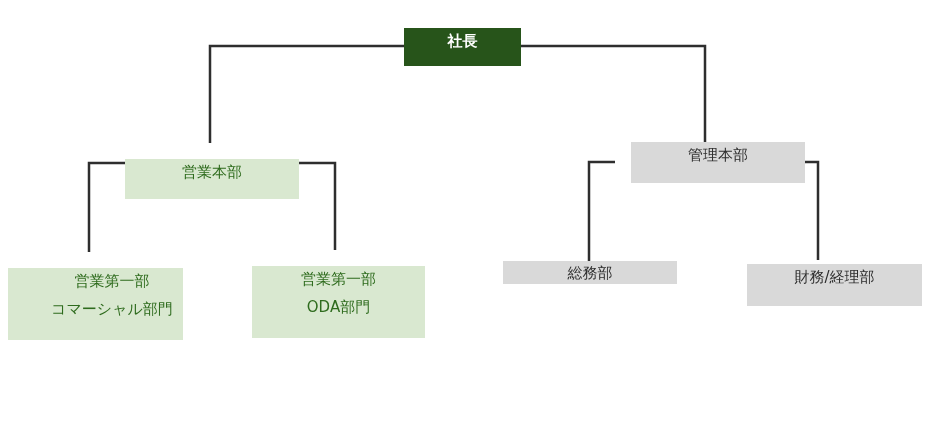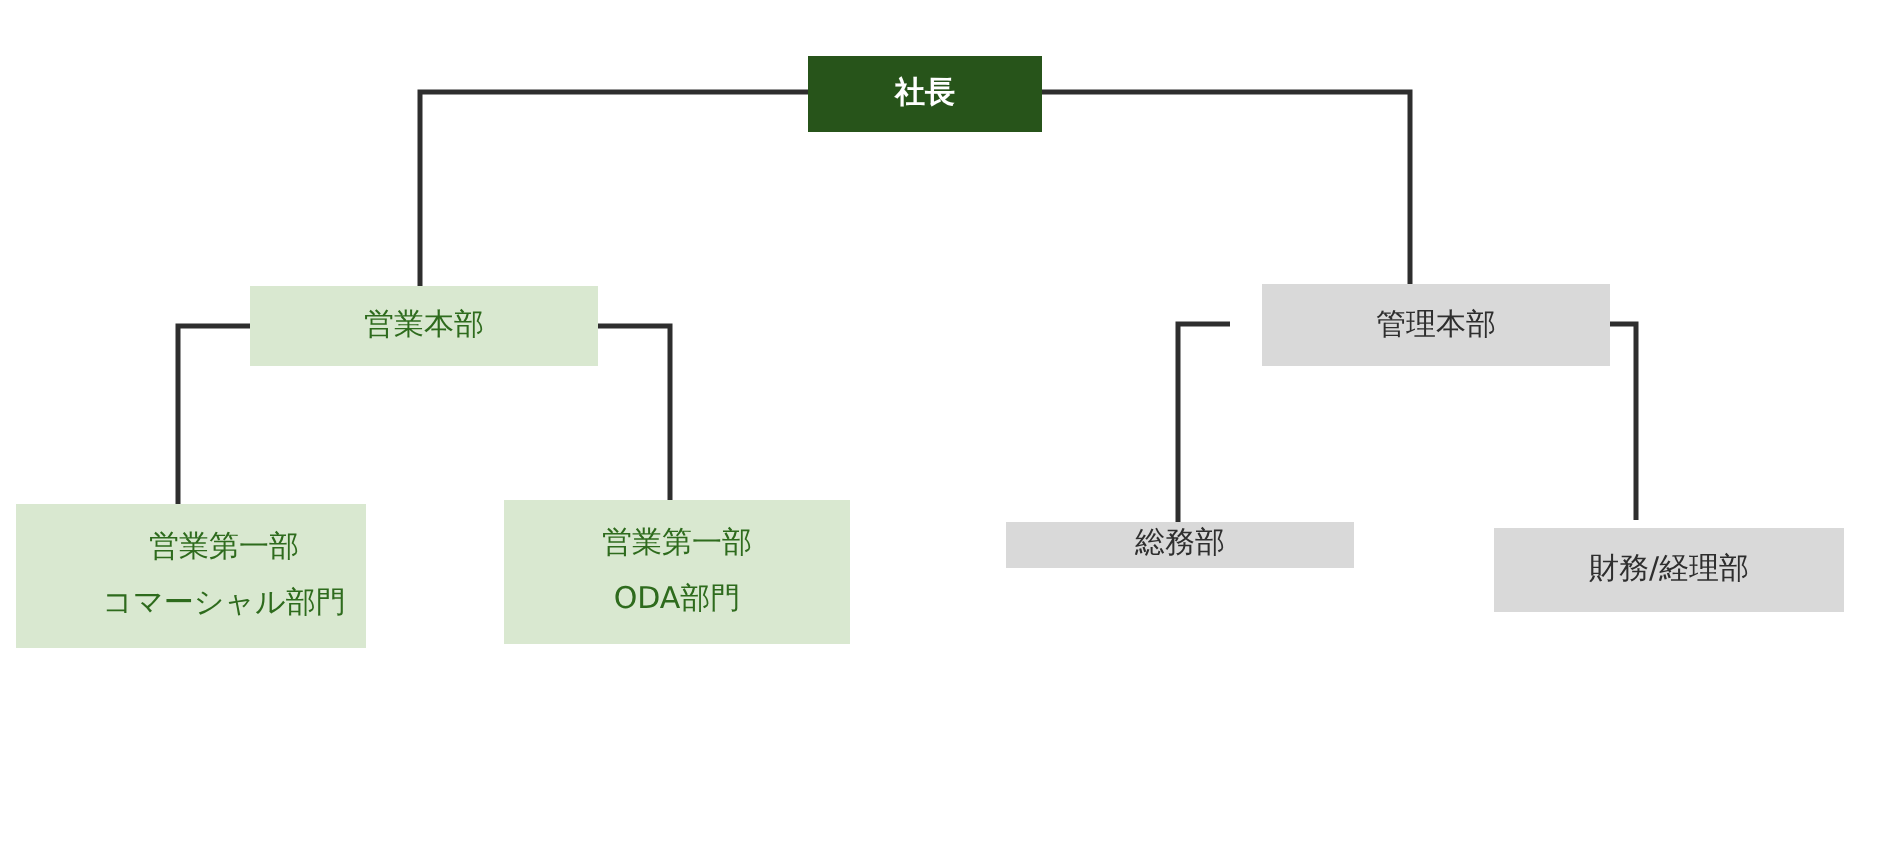--- a/index.html
+++ b/index.html
@@ -21,38 +21,38 @@
     width: 950px; height: 430px;
   }
   .connectors polyline {
     fill: none;
     stroke: var(--connector, #2e2e2e);
     stroke-width: 2.5;
   }
   .node {
     position: absolute;
     display: flex;
-    align-items: center;
     justify-content: center;
     text-align: center;
     font-size: 15px;
     box-sizing: border-box;
   }
   .node-label {
     white-space: pre-line;
     line-height: 1.85;
   }
   .node.root {
     background: var(--root-fill, #27541a);
     color: var(--root-text, #ffffff);
     font-weight: bold;
   }
   .node.sales {
     background: var(--sales-fill, #d9e8d0);
     color: var(--sales-text, #2e6b1d);
+    margin-top: 16px;
   }
   .node.admin {
     background: var(--admin-fill, #d9d9d9);
     color: var(--admin-text, #2e2e2e);
   }
   #node-president        { left: 404px; top: 28px;  width: 117px; height: 38px; }
   #node-sales-hq         { left: 125px; top: 143px; width: 174px; height: 40px; }
   #node-admin-hq         { left: 615px; top: 142px; width: 174px; height: 41px; margin-left: 16px; }
   #node-sales-dept-1     { left: 8px;   top: 252px; width: 175px; height: 72px; padding-left: 33px; }
   #node-sales-dept-2     { left: 252px; top: 250px; width: 173px; height: 72px; }

